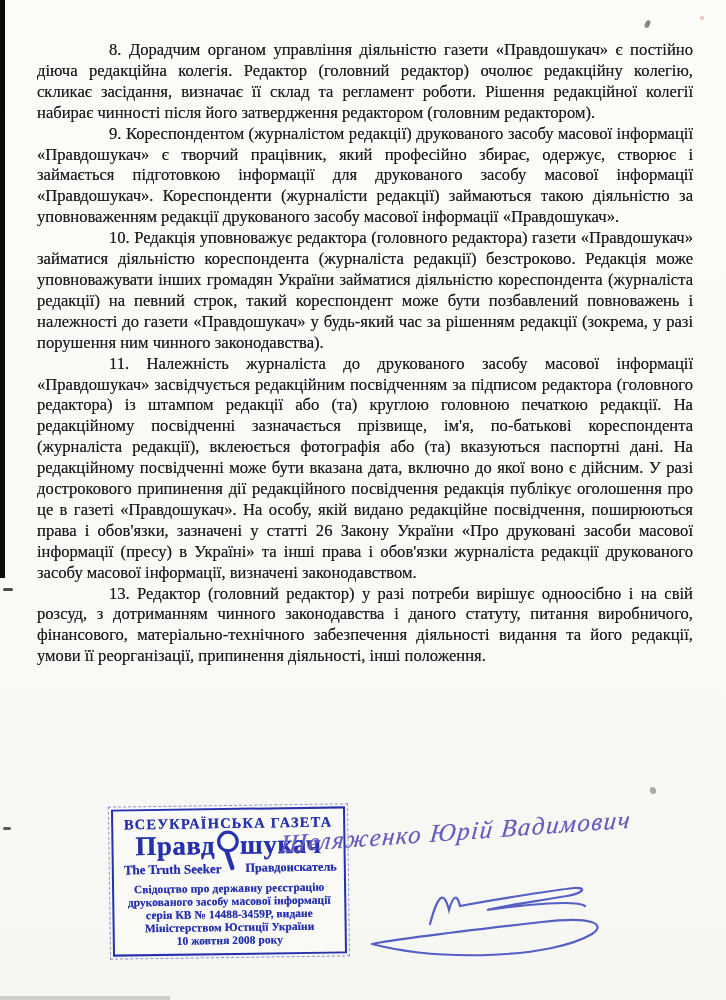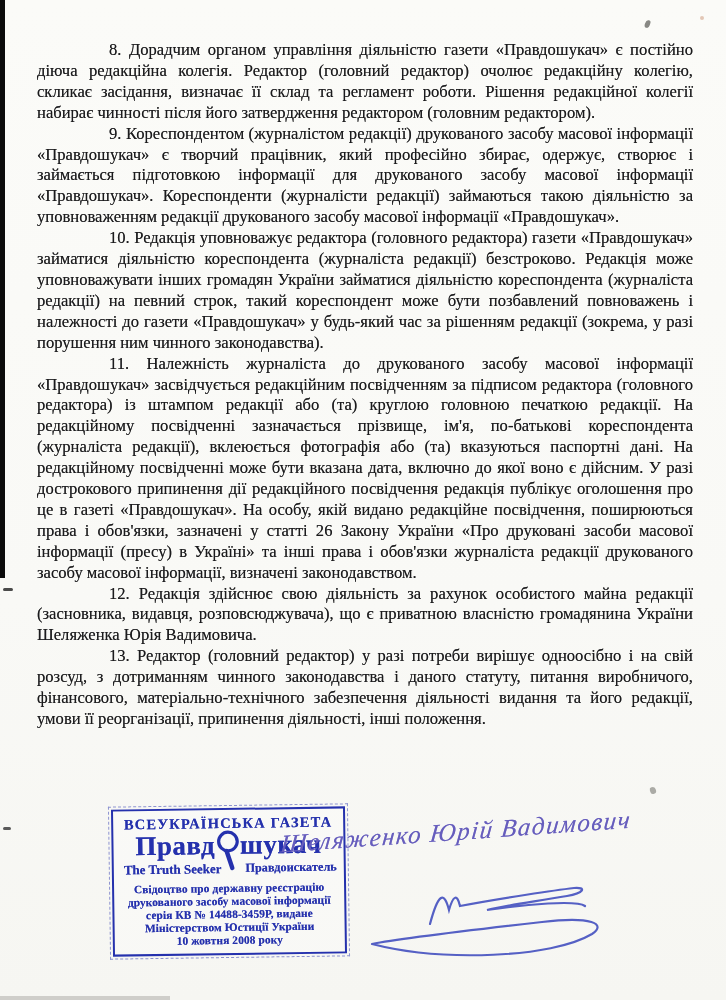--- a/index.html
+++ b/index.html
@@ -69,21 +69,20 @@
   <div class="scan-speck-tr"></div>
   <div class="scan-dot-warm"></div>
   <div class="scan-speck-r"></div>
   <div class="scan-bottom"></div>
 
   <div class="content">
     <p>8. Дорадчим органом управління діяльністю газети «Правдошукач» є постійно діюча редакційна колегія. Редактор (головний редактор) очолює редакційну колегію, скликає засідання, визначає її склад та регламент роботи. Рішення редакційної колегії набирає чинності після його затвердження редактором (головним редактором).</p>
     <p>9. Кореспондентом (журналістом редакції) друкованого засобу масової інформації «Правдошукач» є творчий працівник, який професійно збирає, одержує, створює і займається підготовкою інформації для друкованого засобу масової інформації «Правдошукач». Кореспонденти (журналісти редакції) займаються такою діяльністю за уповноваженням редакції друкованого засобу масової інформації «Правдошукач».</p>
     <p>10. Редакція уповноважує редактора (головного редактора) газети «Правдошукач» займатися діяльністю кореспондента (журналіста редакції) безстроково. Редакція може уповноважувати інших громадян України займатися діяльністю кореспондента (журналіста редакції) на певний строк, такий кореспондент може бути позбавлений повноважень і належності до газети «Правдошукач» у будь-який час за рішенням редакції (зокрема, у разі порушення ним чинного законодавства).</p>
     <p>11. Належність журналіста до друкованого засобу масової інформації «Правдошукач» засвідчується редакційним посвідченням за підписом редактора (головного редактора) із штампом редакції або (та) круглою головною печаткою редакції. На редакційному посвідченні зазначається прізвище, ім'я, по-батькові кореспондента (журналіста редакції), вклеюється фотографія або (та) вказуються паспортні дані. На редакційному посвідченні може бути вказана дата, включно до якої воно є дійсним. У разі дострокового припинення дії редакційного посвідчення редакція публікує оголошення про це в газеті «Правдошукач». На особу, якій видано редакційне посвідчення, поширюються права і обов'язки, зазначені у статті 26 Закону України «Про друковані засоби масової інформації (пресу) в Україні» та інші права і обов'язки журналіста редакції друкованого засобу масової інформації, визначені законодавством.</p>
-    <p>12. Редакція здійснює свою діяльність за рахунок особистого майна редакції (засновника, видавця, розповсюджувача), що є приватною власністю громадянина України Шеляженка Юрія Вадимовича.</p>
     <p>13. Редактор (головний редактор) у разі потреби вирішує одноосібно і на свій розсуд, з дотриманням чинного законодавства і даного статуту, питання виробничого, фінансового, матеріально-технічного забезпечення діяльності видання та його редакції, умови її реорганізації, припинення діяльності, інші положення.</p>
   </div>
 
   <div class="stamp">
     <div class="stamp-header">ВСЕУКРАЇНСЬКА ГАЗЕТА</div>
     <div class="stamp-title">
       <span>Правд</span><span class="mag-slot"><svg class="mag-svg" viewBox="0 0 25 42">
             <circle cx="12.5" cy="11.5" r="9.3" fill="none" stroke="#2531ad" stroke-width="3.2"></circle>
             <line x1="11" y1="21" x2="16.5" y2="38" stroke="#2531ad" stroke-width="4.4" stroke-linecap="round"></line>
           </svg></span><span>шукач</span>

